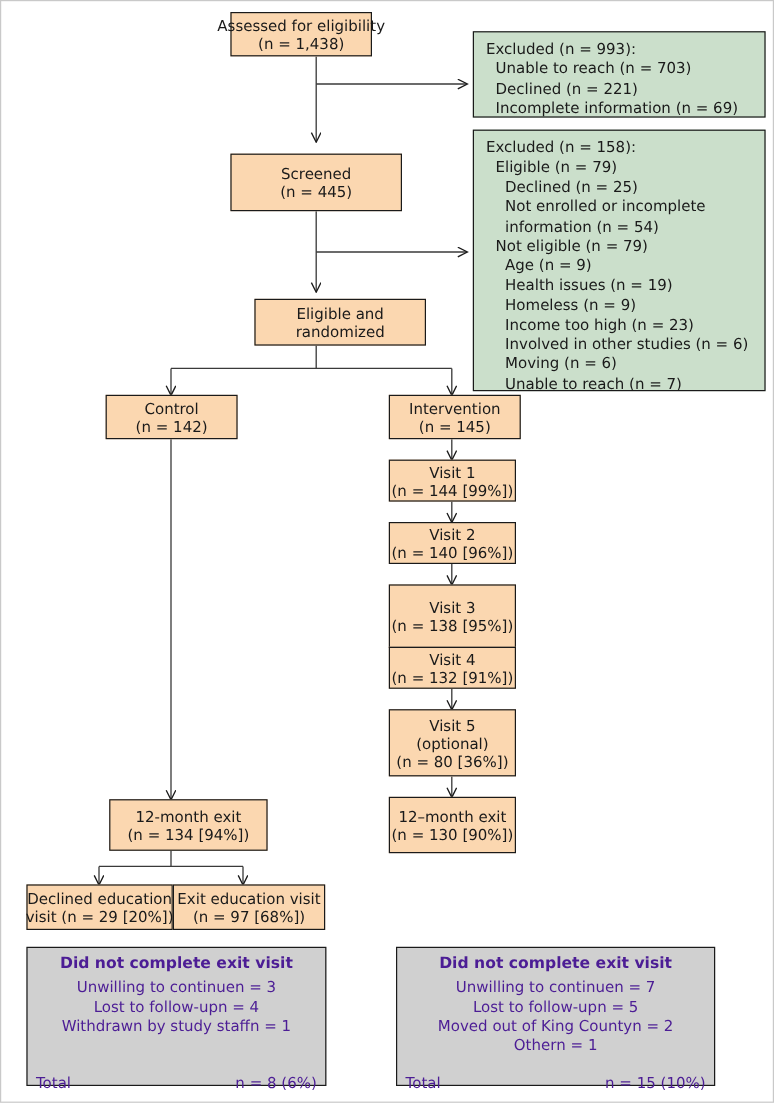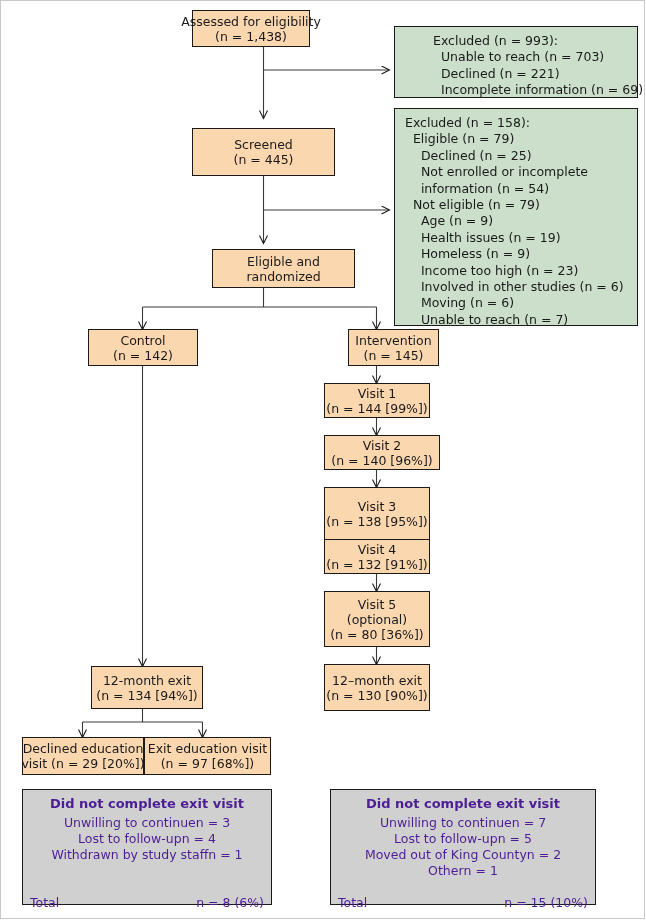--- a/index.html
+++ b/index.html
@@ -148,31 +148,31 @@
   <div class="node peach" style="left:192px; top:249px; width:143px; height:39px;margin-left:20px;">
     <span>Eligible and
 randomized</span>
   </div>
 
   <div class="node peach" style="left:88px; top:329px; width:110px; height:37px;">
     <span>Control
 (n = 142)</span>
   </div>
 
-  <div class="node peach" style="left:324px; top:329px; width:91px; height:37px;margin-left:24px;">
+  <div class="node peach" style="left:324px; top:329px; width:110px; height:37px;">
     <span>Intervention
 (n = 145)</span>
   </div>
 
   <div class="node peach" style="left:324px; top:383px; width:106px; height:35px;">
     <span>Visit 1
 (n = 144 [99%])</span>
   </div>
 
-  <div class="node peach" style="left:324px; top:435px; width:116px; height:35px;">
+  <div class="node peach" style="left:324px; top:435px; width:106px; height:35px;">
     <span>Visit 2
 (n = 140 [96%])</span>
   </div>
 
   <div class="node peach" style="left:324px; top:487px; width:106px; height:53px;">
     <span>Visit 3
 (n = 138 [95%])</span>
   </div>
 
   <div class="node peach" style="left:324px; top:539px; width:106px; height:35px;">
@@ -184,36 +184,36 @@
     <span>Visit 5
 (optional)
 (n = 80 [36%])</span>
   </div>
 
   <div class="node peach" style="left:324px; top:664px; width:106px; height:47px;">
     <span>12–month exit
 (n = 130 [90%])</span>
   </div>
 
-  <div class="node peach" style="left:91px; top:666px; width:112px; height:43px;">
+  <div class="node peach" style="left:91px; top:666px; width:132px; height:43px;">
     <span>12-month exit
 (n = 134 [94%])</span>
   </div>
 
   <div class="node peach" style="left:22px; top:737px; width:122px; height:38px;">
     <span>Declined education
 visit (n = 29 [20%])</span>
   </div>
 
   <div class="node peach" style="left:144px; top:737px; width:127px; height:38px;">
     <span>Exit education visit
 (n = 97 [68%])</span>
   </div>
 
-  <div class="node green left" style="left:394px; top:26px; width:244px; height:72px;padding-left:28px;">
+  <div class="node green left" style="left:394px; top:26px; width:244px; height:72px;">
     <div class="gbox-text">Excluded (n = 993):
   Unable to reach (n = 703)
   Declined (n = 221)
   Incomplete information (n = 69)</div>
   </div>
 
   <div class="node green left" style="left:394px; top:108px; width:244px; height:218px;">
     <div class="gbox-text">Excluded (n = 158):
   Eligible (n = 79)
     Declined (n = 25)

